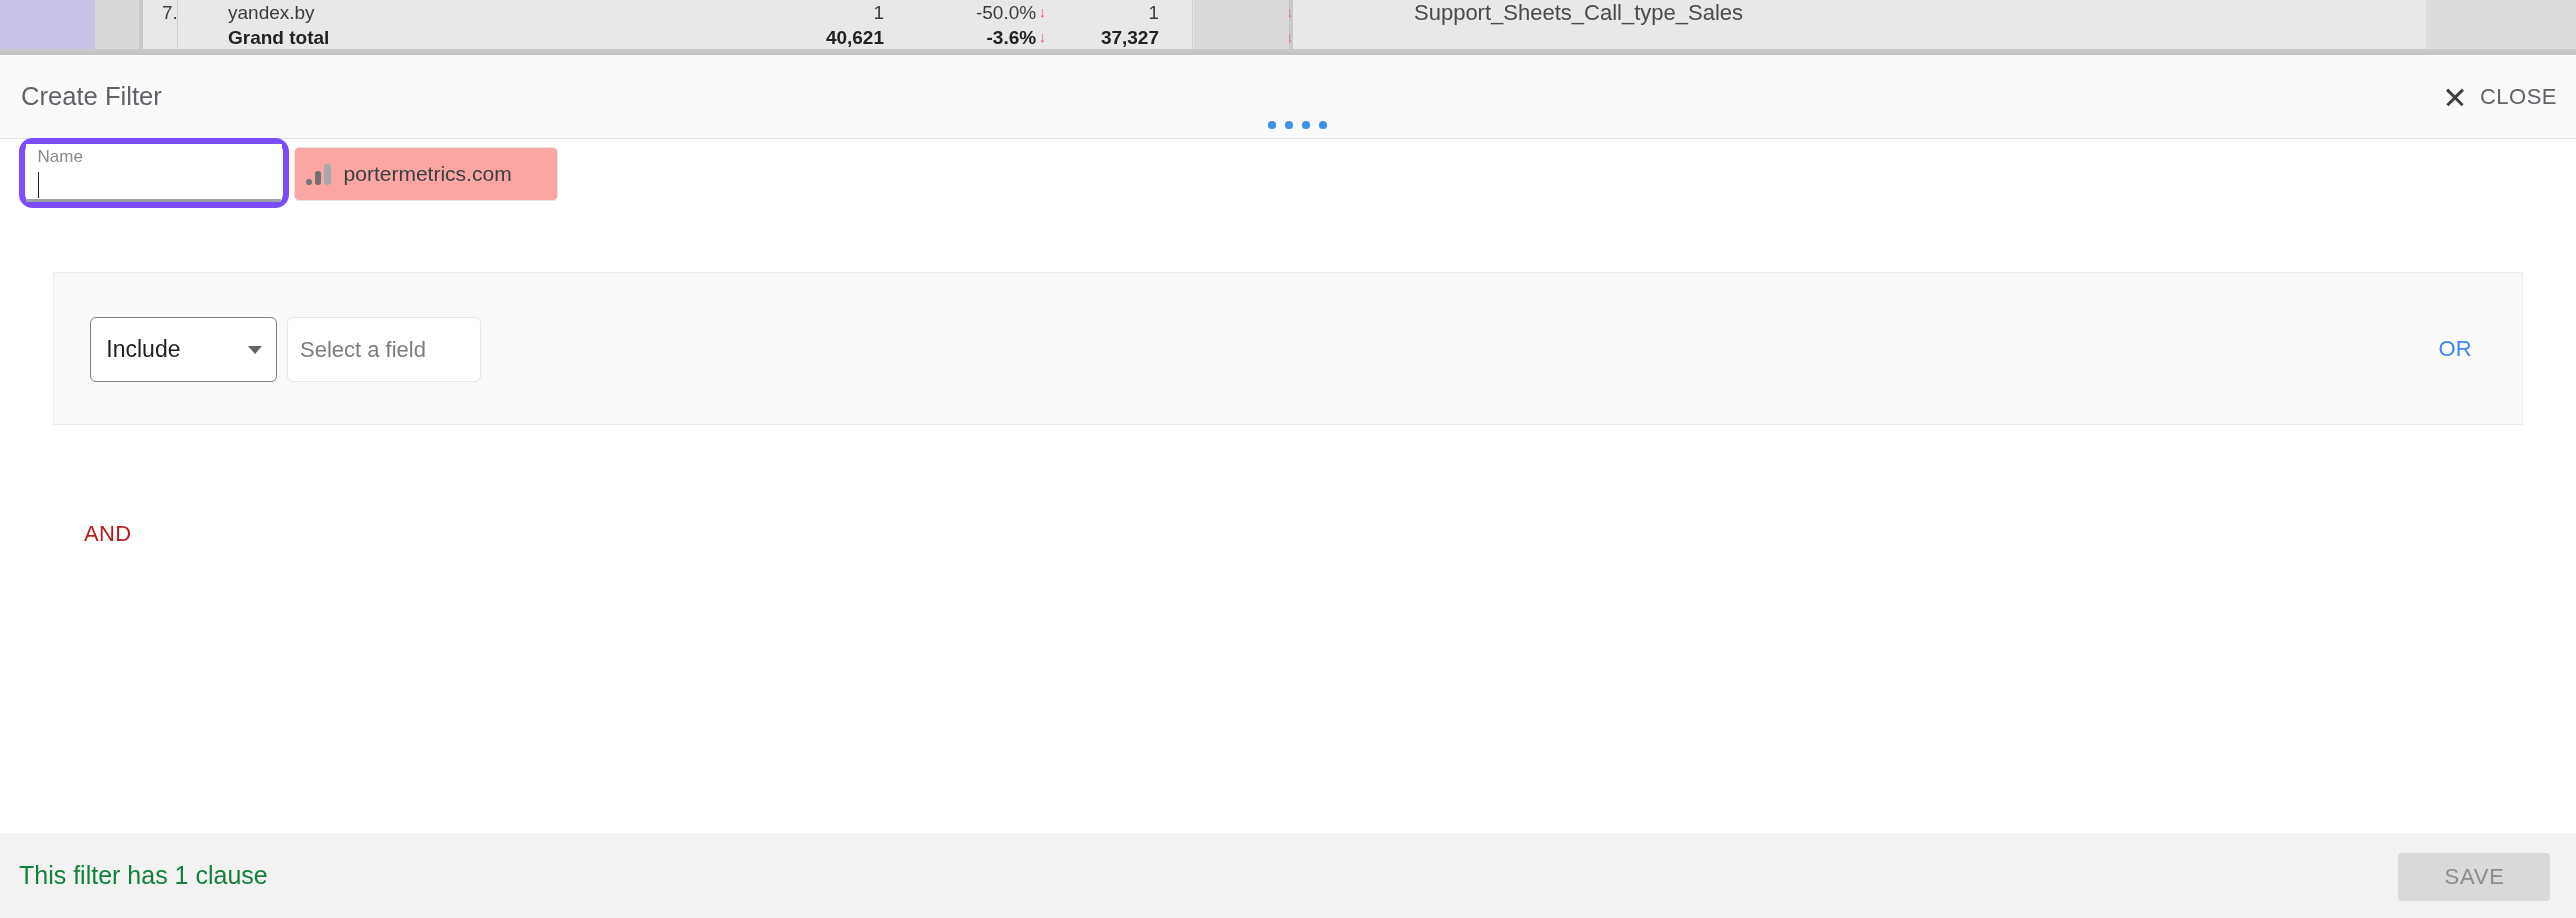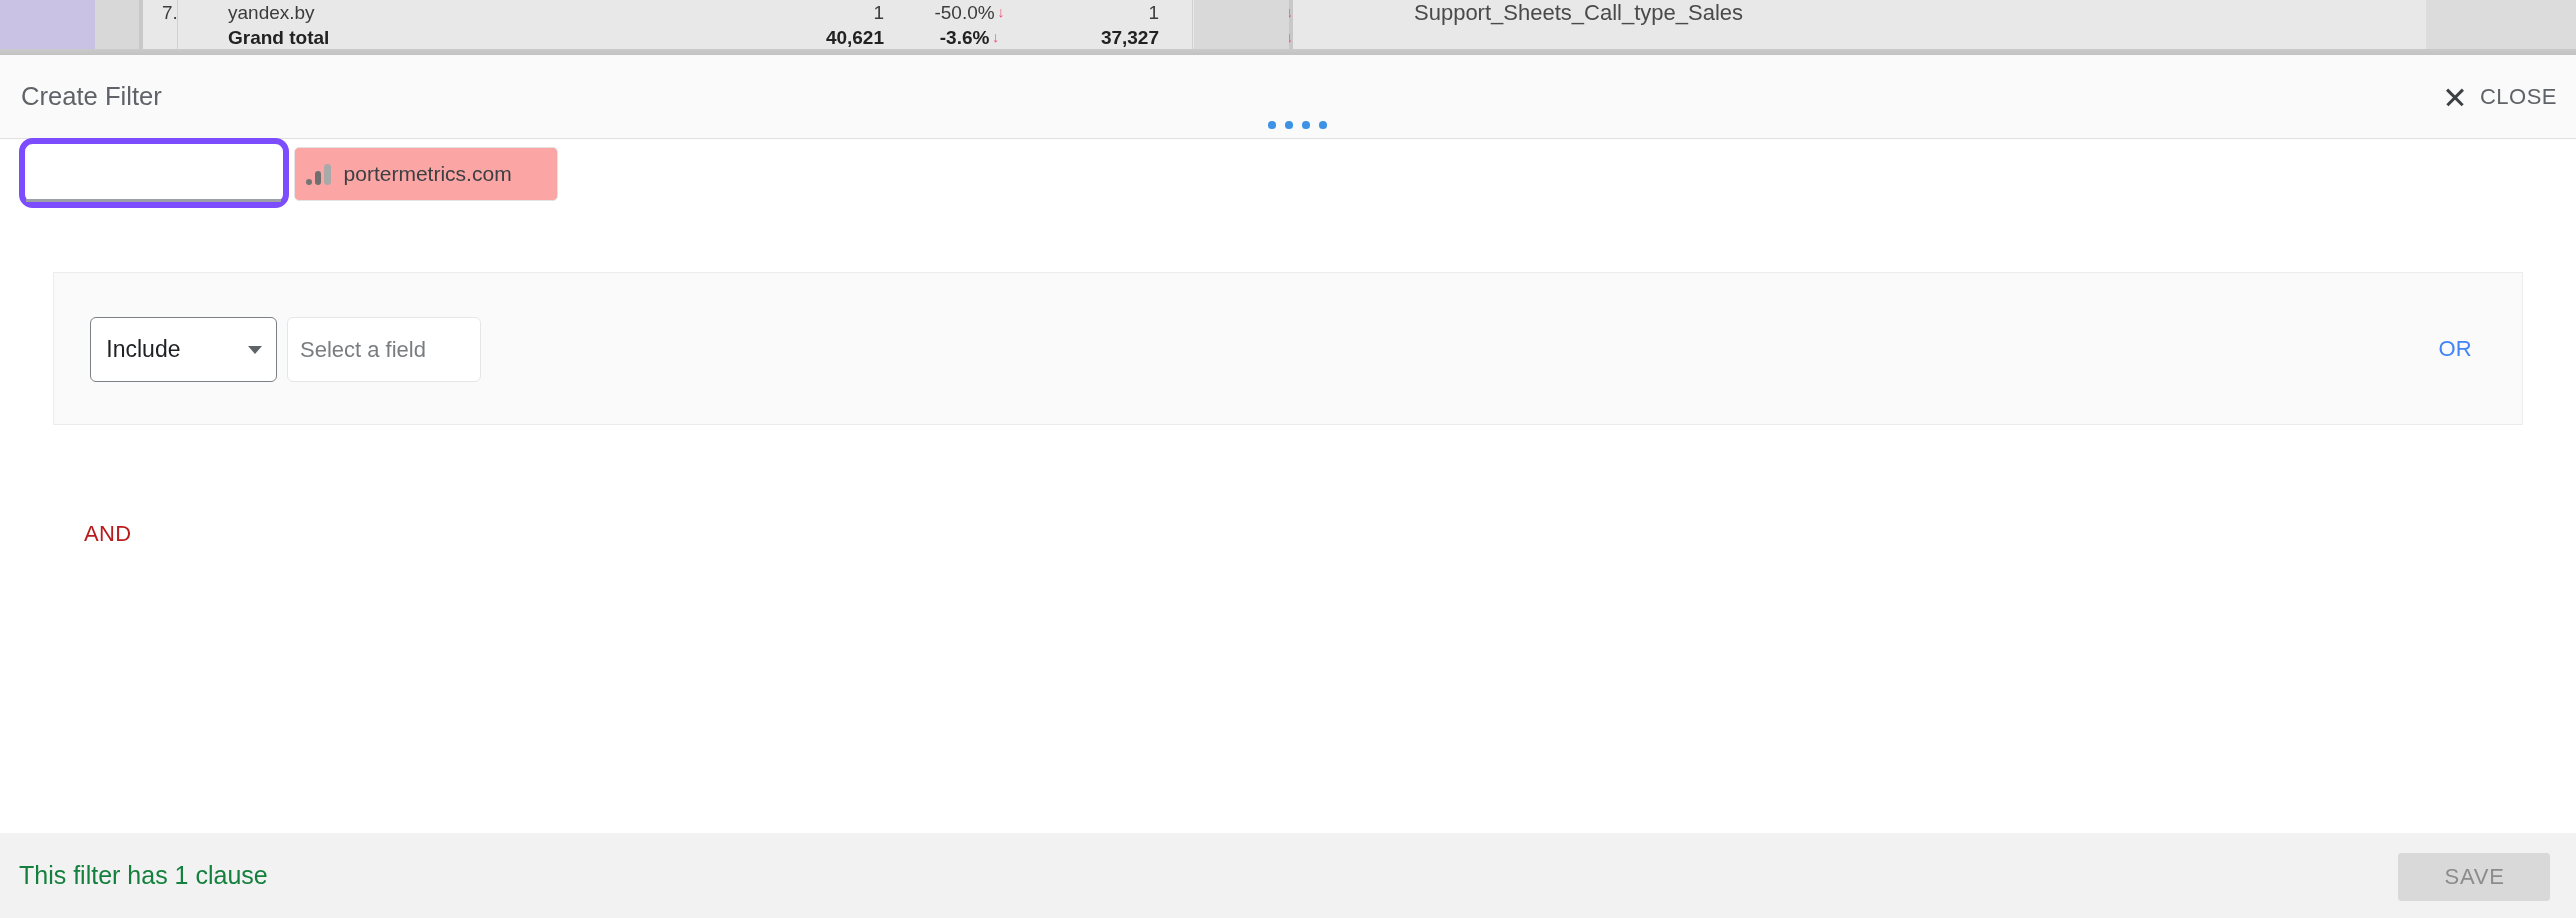--- a/index.html
+++ b/index.html
@@ -80,21 +80,21 @@
   .rs-cell {
     position: absolute;
     font-size: 19px;
     color: #3c3c3c;
     line-height: 25px;
   }
   .rs-row.r2 .rs-cell { font-weight: bold; color: #222; }
   .c-idx   { left: 19px;  width: 34px; text-align: left; }
   .c-name  { left: 85px; }
   .c-v1    { left: 409px; width: 332px; text-align: right; }
-  .c-d1    { left: 750px; width: 153px; text-align: center; }
+  .c-d1    { left: 750px; width: 153px; text-align: right; }
   .c-v2    { left: 905px; width: 111px; text-align: right; }
   .c-d2    { left: 1014px; width: 136px; text-align: right; }
   .arrow-dn {
     color: #f04e79;
     font-size: 14.5px;
     margin-left: 2.6px;
     position: relative;
     top: -1.7px;
   }
   .rs-sep {
@@ -398,20 +398,26 @@
       <i></i>
       <i></i>
     </div>
     <div class="close-btn">
       <span class="close-icon"></span>
       <span class="close-label">CLOSE</span>
     </div>
   </div>
 
   <div class="name-focus-ring"></div>
+  <div class="name-field">
+    <span class="name-label">Name</span>
+    <span class="name-input-area">
+      <span class="caret"></span>
+    </span>
+  </div>
   <div class="name-underline"></div>
 
   <div class="source-field">
     <span class="source-icon">
       <i class="b1"></i>
       <i class="b2"></i>
       <i class="b3"></i>
     </span>
     <span class="source-text">portermetrics.com</span>
   </div>

